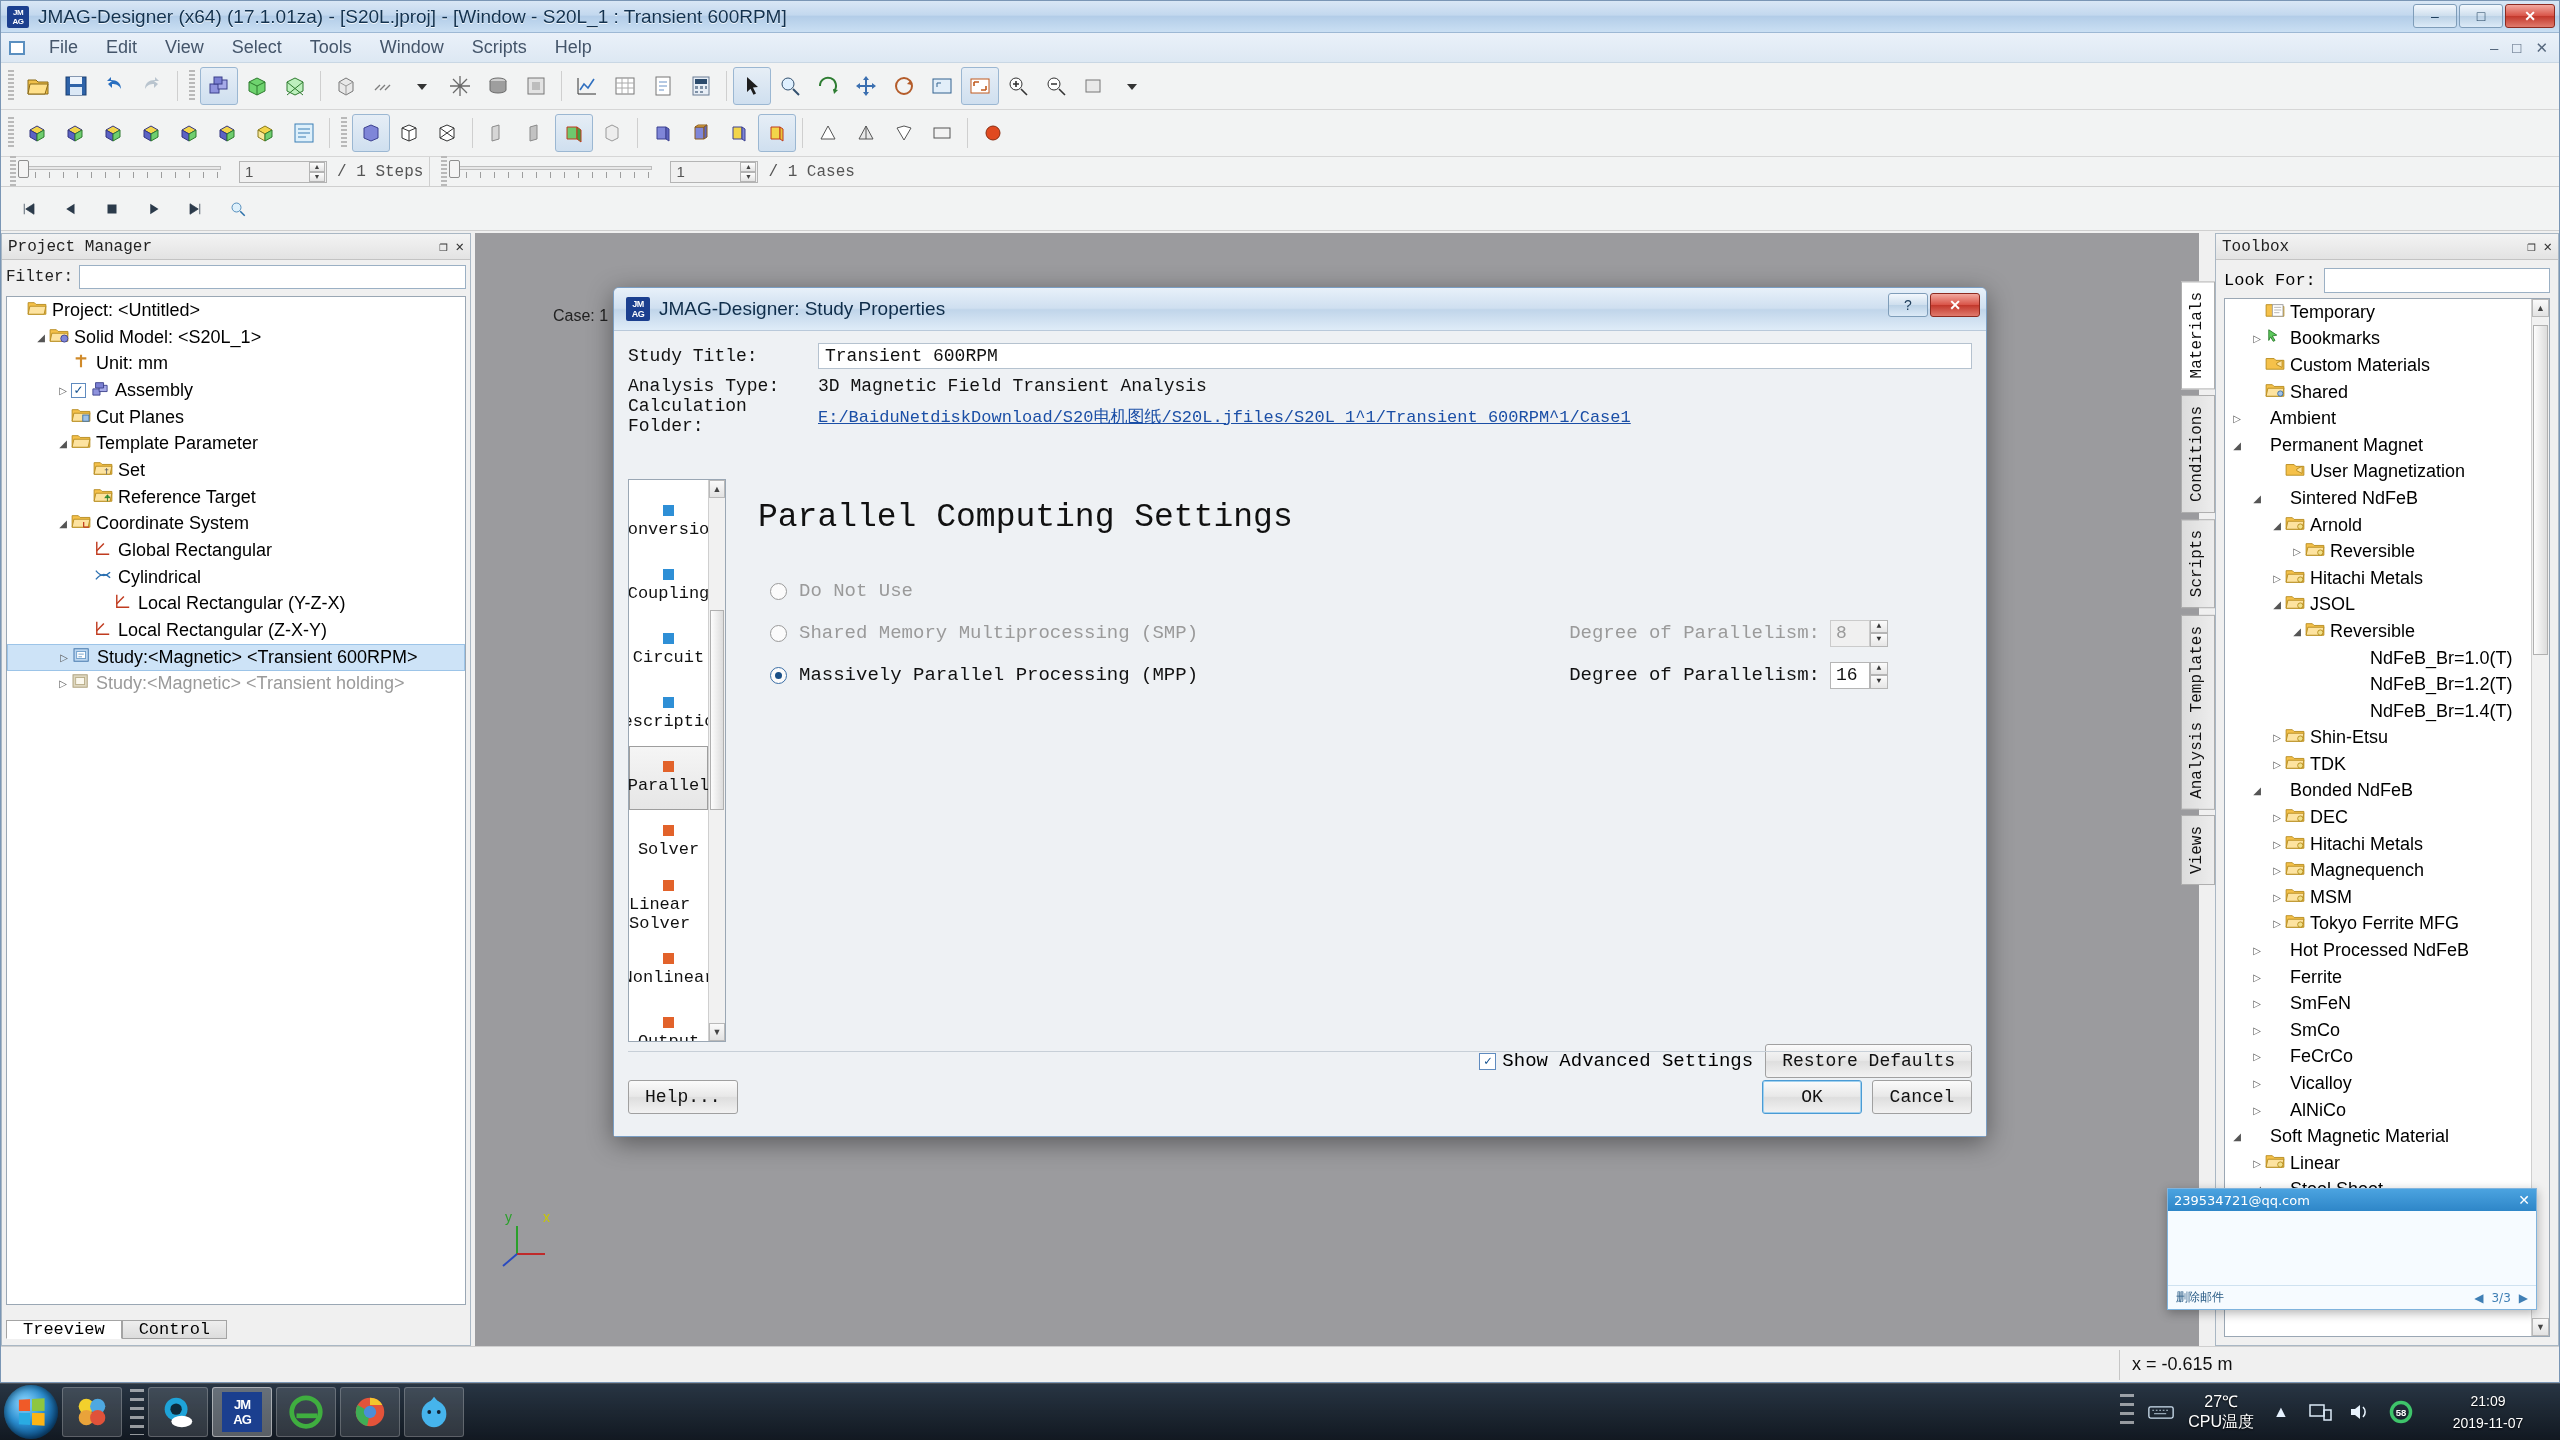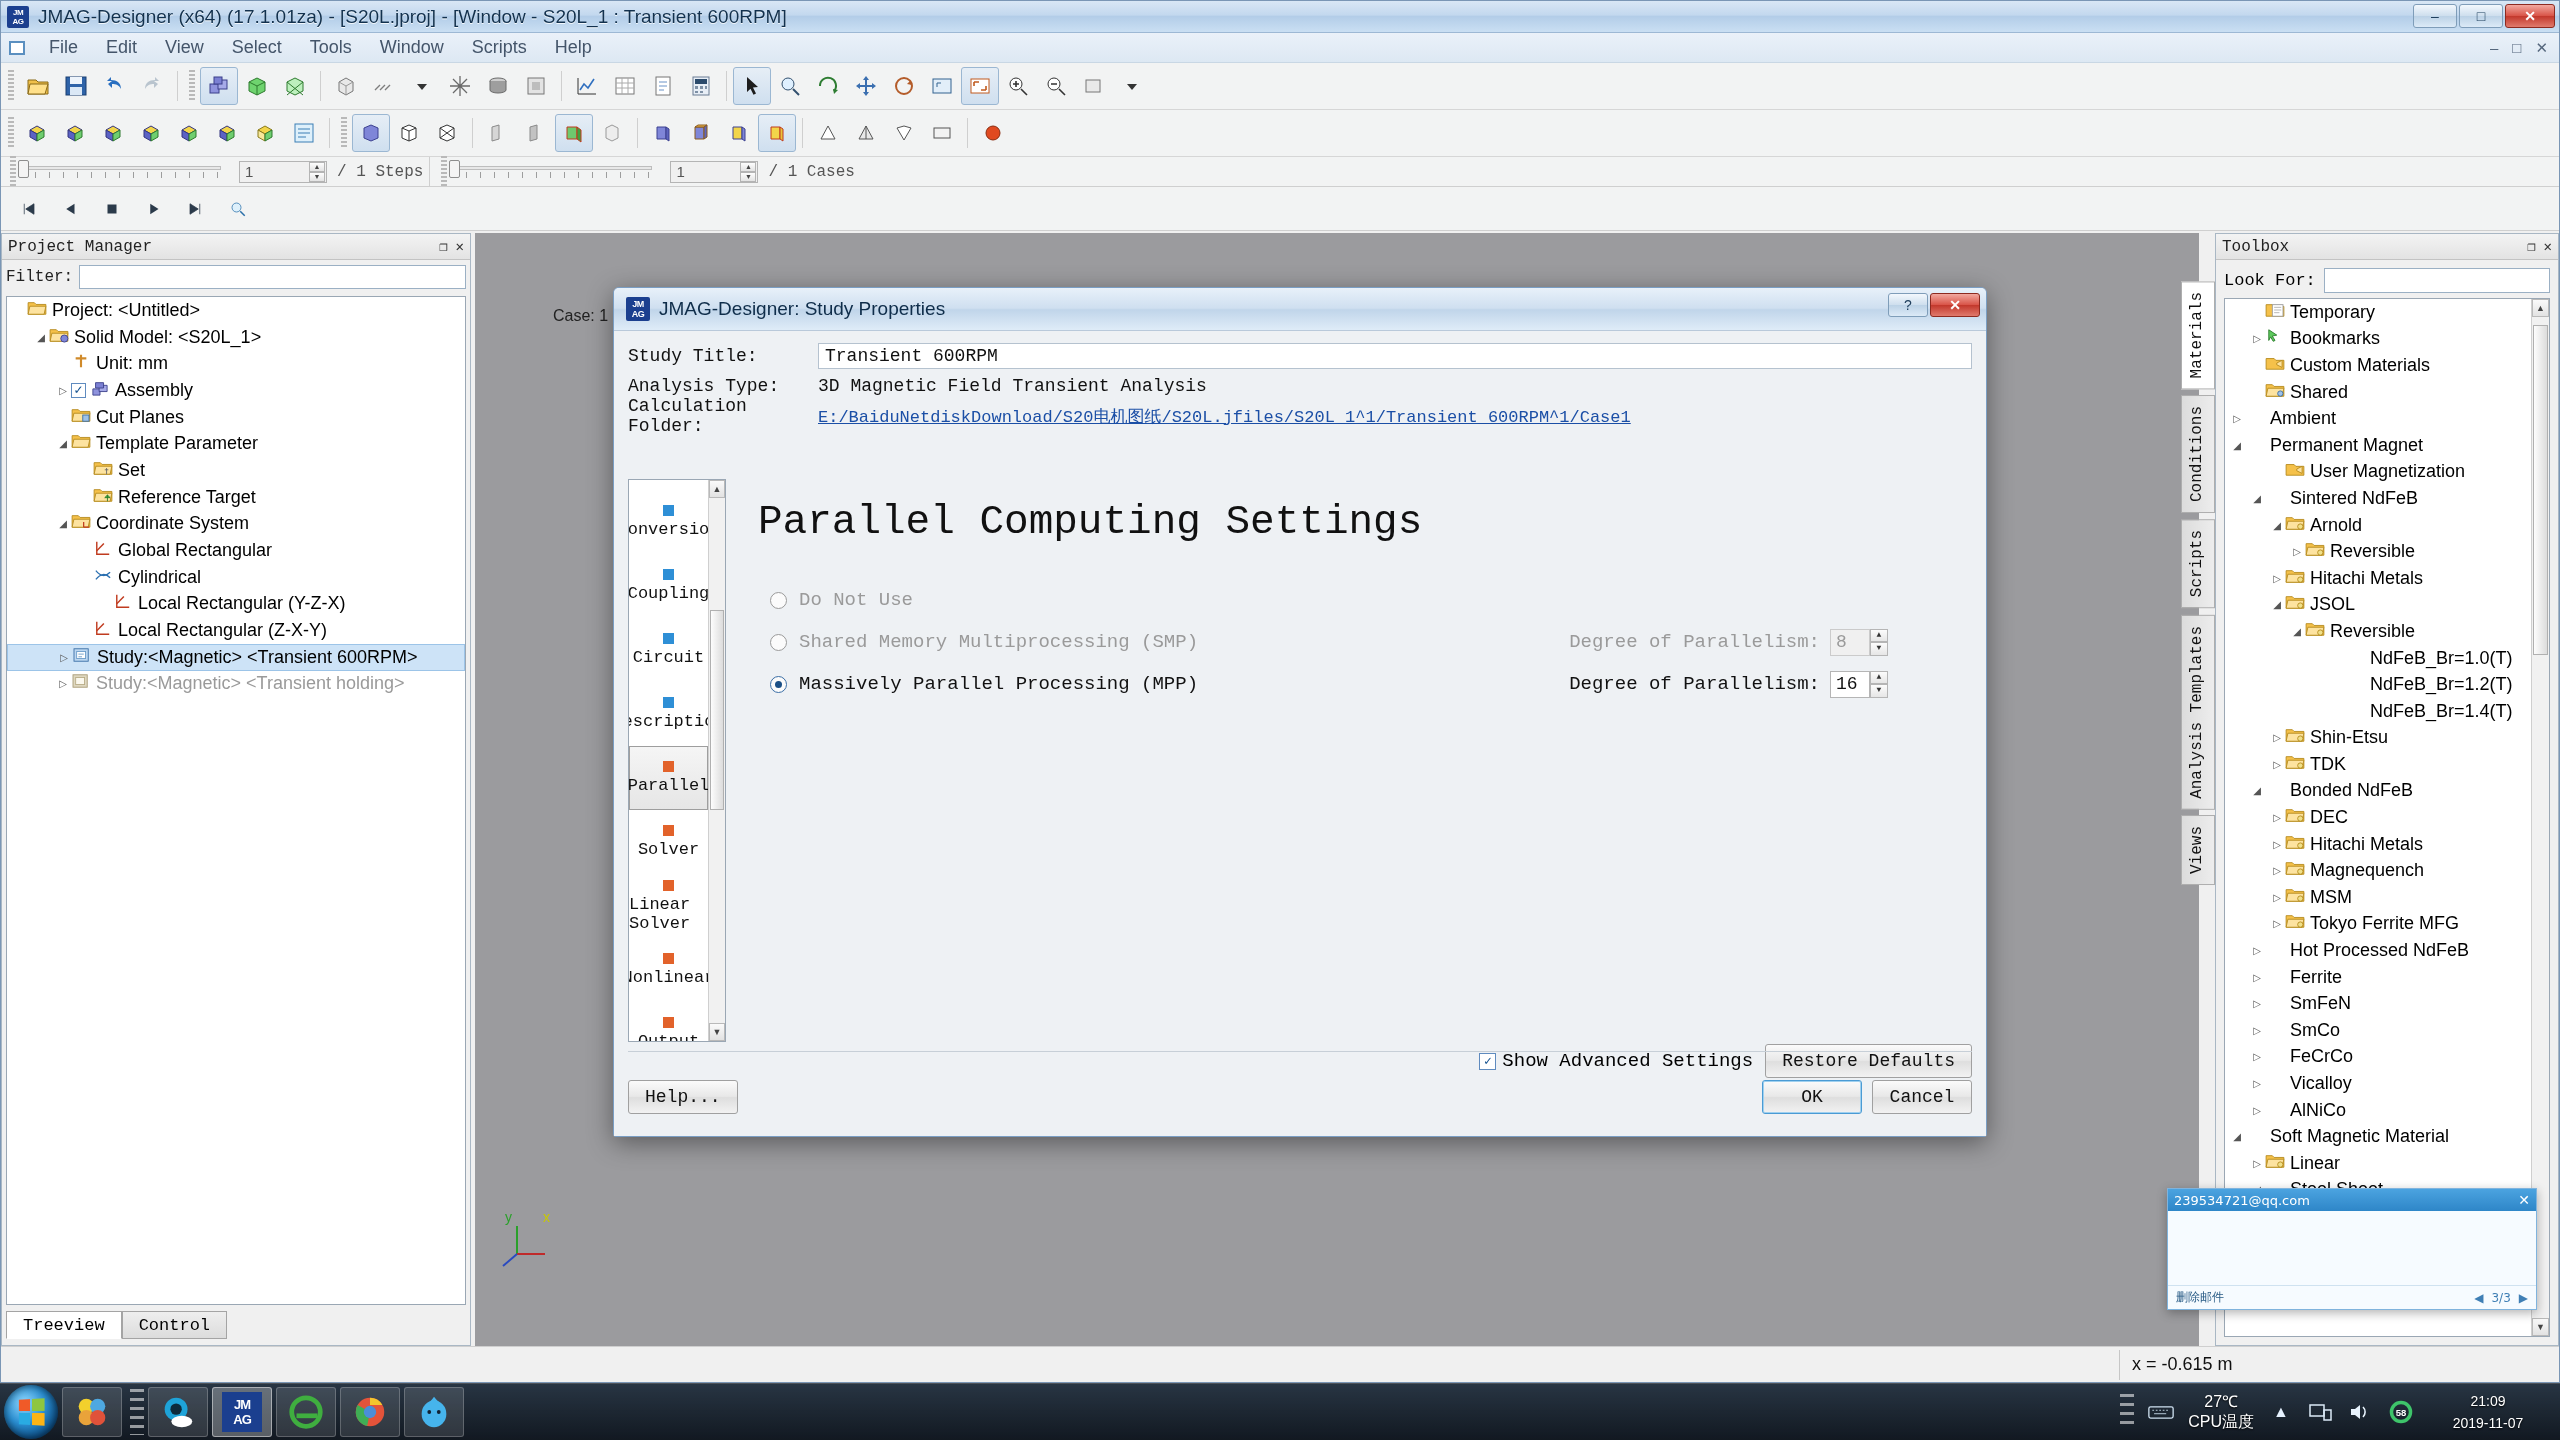--- a/index.html
+++ b/index.html
@@ -104,21 +104,21 @@
   .tree{position:absolute;left:4px;right:4px;top:62px;bottom:40px;background:#fff;border:1px solid #9aa7b4;overflow:hidden;}
   .tnode{display:flex;align-items:center;height:26.7px;font-size:18px;color:#000;white-space:nowrap;}
   .tnode.sel{background:#cde3f7;border:1px solid #9cc4e8;}
   .tnode.dim{color:#9a9a9a;}
   .arw{width:16px;text-align:center;color:#5a5a5a;font-size:10px;flex:0 0 16px;}
   .arw.open{color:#555;}
   .ficon{width:20px;height:16px;margin-right:5px;flex:0 0 20px;}
   .cbx{width:15px;height:15px;border:1px solid #5f8bbf;background:#fff;margin-right:4px;
     font-size:12px;line-height:13px;text-align:center;color:#15528f;flex:0 0 15px;}
   .ptabs{position:absolute;left:4px;bottom:6px;display:flex;}
-  .ptab{height:28px;padding:0 16px;font-size:17px;font-family:"Liberation Mono", monospace;
+  .ptab{height:19px;padding:0 16px;font-size:17px;font-family:"Liberation Mono", monospace;
     border:1px solid #a4a4a4;background:linear-gradient(180deg,#eee,#dcdcdc);display:flex;align-items:center;}
   .ptab.act{background:#fff;border-bottom-color:#fff;}
   
   #viewport{position:absolute;left:474px;top:0;right:360px;bottom:0;background:#9b9b9e;}
   .case-label{position:absolute;left:78px;top:74px;font-size:16px;color:#222;}
   
   .vtabs{position:absolute;right:344px;top:48px;width:34px;display:flex;flex-direction:column;gap:6px;}
   .vtab{writing-mode:vertical-rl;text-orientation:mixed;transform:rotate(180deg);
     padding:10px 6px;font-size:16px;font-family:"Liberation Mono", monospace;
     border:1px solid #aeaeae;background:linear-gradient(90deg,#ededed,#dcdcdc);color:#111;}
@@ -163,21 +163,21 @@
     font-family:"Liberation Mono", monospace;font-size:18px;padding-left:6px;display:flex;align-items:center;}
   .flink{color:#1b4fa6;text-decoration:underline;font-size:17px;}
   .panes{position:absolute;left:14px;right:14px;top:148px;bottom:94px;display:flex;}
   .catlist{width:98px;flex:0 0 98px;background:#fff;border:1px solid #9aa7b4;position:relative;overflow:hidden;}
   .cat{height:64px;display:flex;flex-direction:column;align-items:center;justify-content:center;gap:4px;
     font-size:17px;font-family:"Liberation Mono", monospace;color:#111;}
   .cat.sel{background:linear-gradient(180deg,#f5f5f5,#e6e6e6);border:1px solid #9e9e9e;}
   .catdot{width:11px;height:11px;background:#2e8fd6;}
   .catdot.orange{background:#e2622a;}
   .content-pane{flex:1;margin-left:8px;background:#eef1f4;position:relative;padding:6px 14px;}
-  .ptitle{font-size:41px;font-family:"Liberation Mono", monospace;color:#111;margin:14px 0 34px 10px;}
+  .ptitle{font-size:33px;font-family:"Liberation Mono", monospace;color:#111;margin:14px 0 34px 10px;}
   .opt{display:flex;align-items:center;height:42px;font-size:19px;
     font-family:"Liberation Mono", monospace;color:#111;padding-left:22px;}
   .opt.dis{color:#9a9a9a;}
   .radio{width:17px;height:17px;border-radius:50%;border:1px solid #9a9a9a;background:#fbfbfb;
     margin-right:12px;flex:0 0 17px;position:relative;}
   .radio.on{border-color:#3a6ea5;}
   .radio.on::after{content:"";position:absolute;left:4px;top:4px;width:7px;height:7px;border-radius:50%;background:#1a4f86;}
   .chk{width:17px;height:17px;border:1px solid #9a9a9a;background:#fbfbfb;margin-right:12px;flex:0 0 17px;}
   .dop-wrap{display:flex;align-items:center;margin-left:auto;padding-right:70px;}
   .dop-label{font-size:19px;font-family:"Liberation Mono", monospace;margin-right:10px;}

